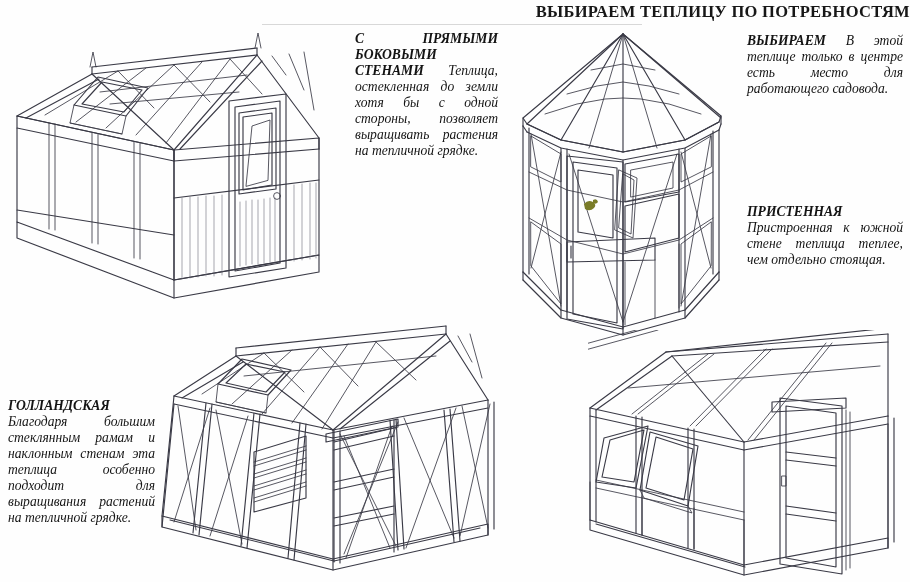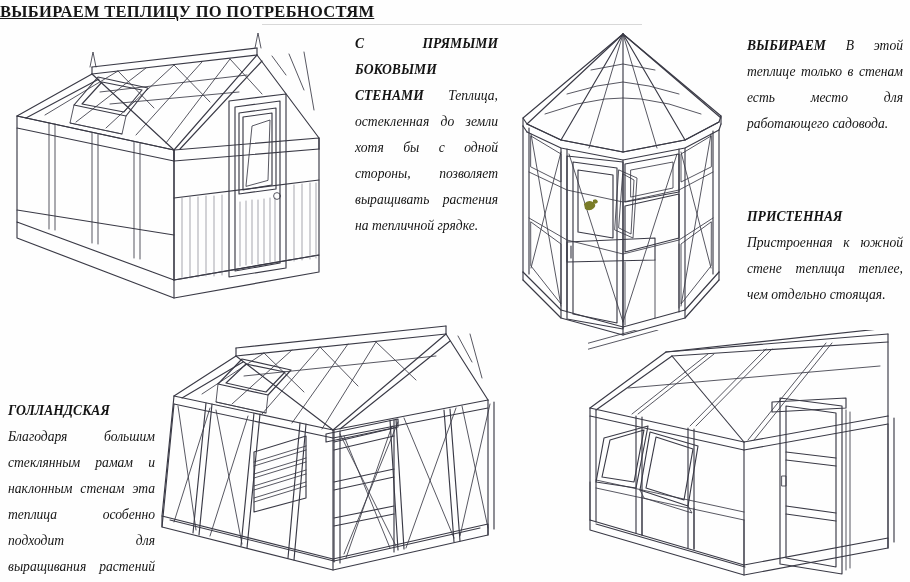--- a/index.html
+++ b/index.html
@@ -15,45 +15,44 @@
     overflow: hidden;
     font-family: "Liberation Serif", serif;
   }
 
   
   #title {
     position: absolute;
     left: 0;
     top: 2px;
     width: 910px;
-    text-align: left;
+    text-align: right;
     font-family: "Liberation Serif", serif;
     font-size: 16.5px;
     font-weight: 600;
     letter-spacing: 0.3px;
     color: #171717;
     white-space: nowrap;
-    text-decoration: underline;
   }
   #title-rule {
     position: absolute;
     left: 262px;
     top: 24px;
     width: 380px;
     height: 1px;
     background: #d8d8d8;
   }
 
   
   .textblock {
     position: absolute;
     font-family: "Liberation Serif", serif;
     font-style: italic;
     font-size: 13.6px;
-    line-height: 26px;
+    line-height: 16px;
     color: #141414;
     text-align: justify;
     text-justify: inter-word;
   }
   .textblock .lead {
     font-weight: bold;
     font-style: italic;
   }
 
   #tb-straight  { left: 355px; top: 31px;  width: 143px; }
@@ -82,21 +81,21 @@
 <div id="page">
 
   <div id="title">ВЫБИРАЕМ ТЕПЛИЦУ ПО ПОТРЕБНОСТЯМ</div>
   <div id="title-rule"></div>
 
   <div class="textblock" id="tb-straight">
     <span class="lead">С ПРЯМЫМИ БОКОВЫМИ СТЕНАМИ </span><span>Теплица, остекленная до земли хотя бы с одной стороны, позволяет выращивать растения на тепличной грядке.</span>
   </div>
 
   <div class="textblock" id="tb-round">
-    <span class="lead">ВЫБИРАЕМ </span><span>В этой теплице только в стенам есть место для работающего садовода.</span>
+    <span class="lead">ВЫБИРАЕМ </span><span>В этой теплице только в центре есть место для работающего садовода.</span>
   </div>
 
   <div class="textblock" id="tb-lean">
     <span class="lead">ПРИСТЕННАЯ </span><span>Пристроенная к южной стене теплица теплее, чем отдельно стоящая.</span>
   </div>
 
   <div class="textblock" id="tb-dutch">
     <span class="lead">ГОЛЛАНДСКАЯ </span><span>Благодаря большим стеклянным рамам и наклонным стенам эта теплица особенно подходит для выращивания растений на тепличной грядке.</span>
   </div>
 

